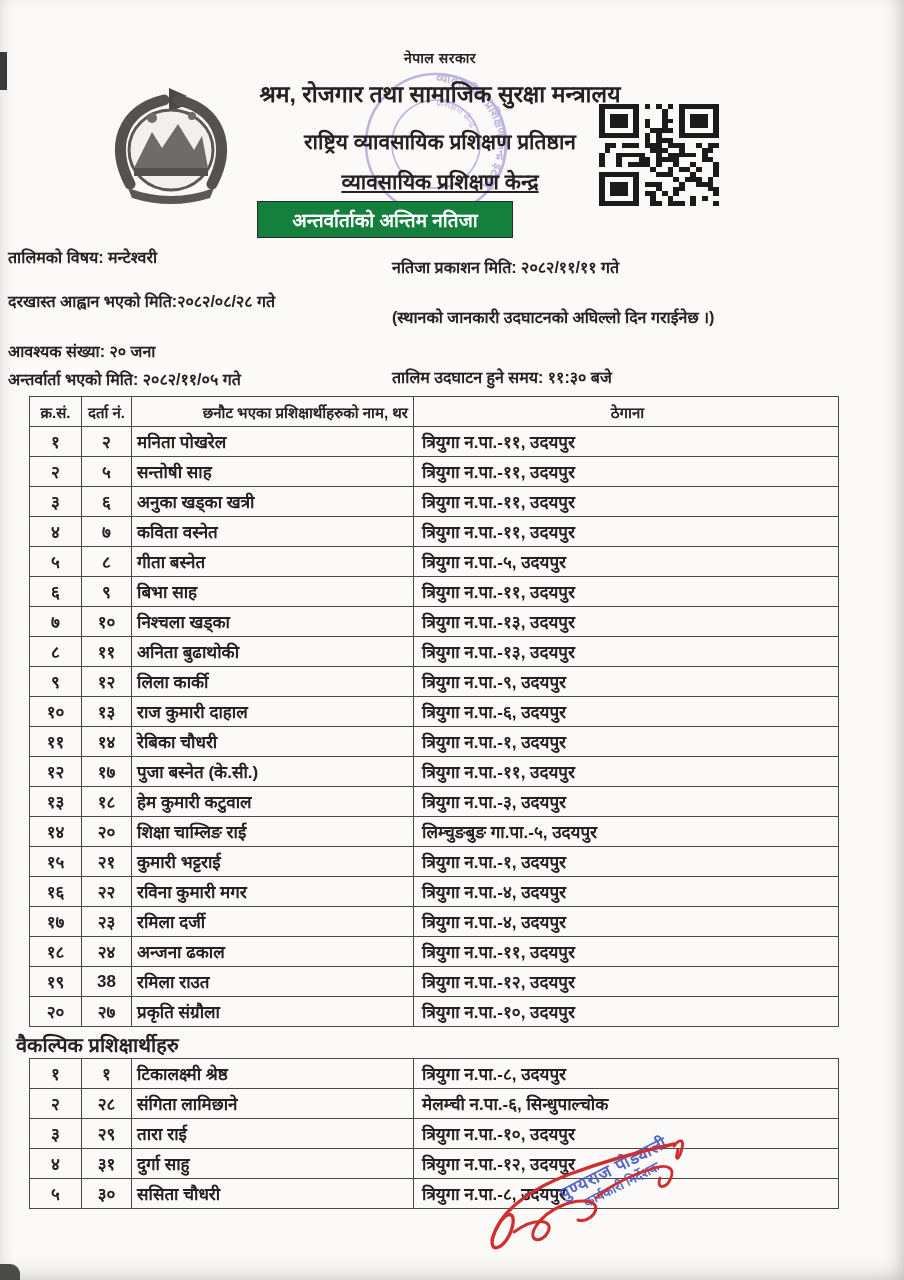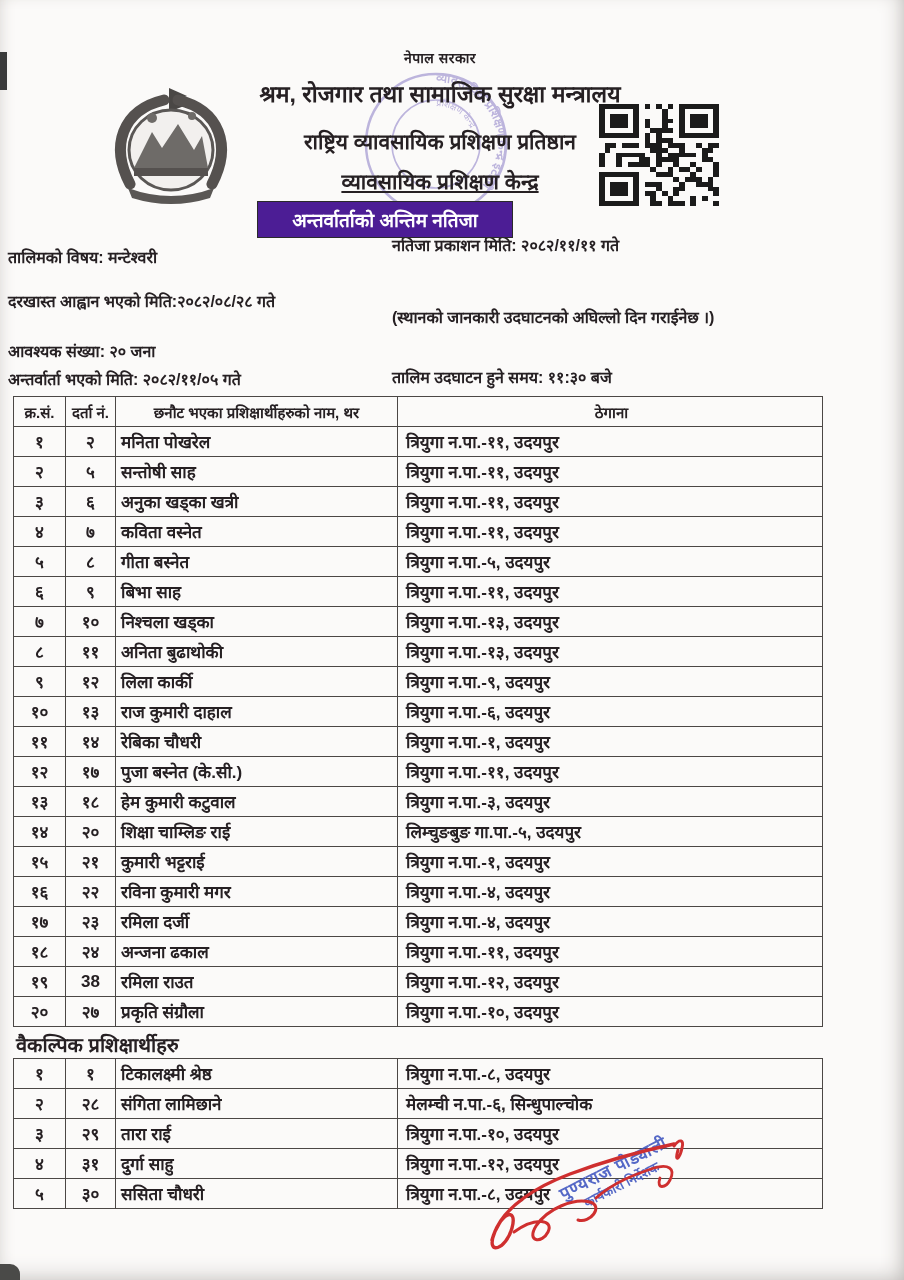--- a/index.html
+++ b/index.html
@@ -26,38 +26,38 @@
   .center-name { margin-top:12px; font-size:21px; font-weight:bold;text-decoration:underline; }
   .location { margin-top:9px; font-size:14px; font-weight:bold; }
 
   .emblem { position:absolute; left:106px; top:84px; width:130px; height:122px; z-index:1; }
   .qr { position:absolute; left:599px; top:104px; width:120px; height:102px; display:grid; grid-template-columns:repeat(21,1fr); grid-template-rows:repeat(21,1fr); z-index:2; }
   .qr .qm { background:#1b1b1b; }
   .round-stamp { position:absolute; left:358px; top:66px; width:156px; height:156px; opacity:0.55; z-index:1; }
 
   .banner {
     position:absolute; left:258px; top:202px; width:254px; height:35px;
-    background:#4c1d95; color:#ffffff; font-weight:bold; font-size:19px;
+    background:#15803d; color:#ffffff; font-weight:bold; font-size:19px;
     display:flex; align-items:center; justify-content:center; z-index:3;
     box-shadow: 0 0 0 1px #2a2a2a;
   }
 
   
   .dl { position:absolute; left:8px; width:366px; font-size:16px; font-weight:bold; }
   .dr { position:absolute; left:392px; width:500px; font-size:16px; font-weight:bold; }
 
   
-  .tbl { position:absolute; left:13px; width:809px; border-collapse:collapse; table-layout:fixed; }
+  .tbl { position:absolute; left:29px; width:809px; border-collapse:collapse; table-layout:fixed; }
   .tbl td, .tbl th { border:1.6px solid #4b4745; padding:0 5px; font-size:17px; font-weight:bold; height:30px; overflow:hidden; white-space:nowrap; }
   .tbl th { font-size:15px; }
   .tbl .c0 { width:52px; text-align:center; font-weight:bold; }
   .tbl .c1 { width:50px; text-align:center; }
   .tbl .c2 { width:282px; text-align:left; }
   .tbl .c3 { width:425px; text-align:left; padding-left:8px; }
-  .tbl th.c2 { text-align:center; }
+  .tbl th.c2 { text-align:right; }
   .tbl th.c3 { text-align:center; }
   #main-table { top:396px; }
   #alt-table { top:1058px; }
   .band { position:absolute; left:16px; top:1031px; width:800px; height:26px; font-size:20px; font-weight:bold; text-align:left; }
 
   
   .sig { position:absolute; left:478px; top:1128px; width:250px; height:150px; z-index:4; pointer-events:none; }
   .blue-stamp {
     position:absolute; left:556px; top:1186px; z-index:3;
     transform: rotate(-27deg); transform-origin:left top;
@@ -553,21 +553,21 @@
     <div class="location">इटहरी, सुनसरी</div>
   </div>
 
   <div class="banner">अन्तर्वार्ताको अन्तिम नतिजा</div>
 
   <div class="dl" style="top:246px">तालिमको विषय: मन्टेश्वरी</div>
   <div class="dl" style="top:290px">दरखास्त आह्वान भएको मिति:२०८२/०८/२८ गते</div>
   <div class="dl" style="top:340px">आवश्यक संख्या: २० जना</div>
   <div class="dl" style="top:368px">अन्तर्वार्ता भएको मिति: २०८२/११/०५ गते</div>
 
-  <div class="dr" style="top:234px">नतिजा प्रकाशन मिति: २०८२/११/११ गते</div>
+  <div class="dr" style="top:256px">नतिजा प्रकाशन मिति: २०८२/११/११ गते</div>
   <div class="dr" style="top:306px">(स्थानको जानकारी उदघाटनको अघिल्लो दिन गराईनेछ ।)</div>
   <div class="dr" style="top:366px">तालिम उदघाटन हुने समय: ११:३० बजे</div>
 
   <table class="tbl" id="main-table">
     <thead>
       <tr>
         <th class="c0">क्र.सं.</th>
         <th class="c1">दर्ता नं.</th>
         <th class="c2">छनौट भएका प्रशिक्षार्थीहरुको नाम, थर</th>
         <th class="c3">ठेगाना</th>

